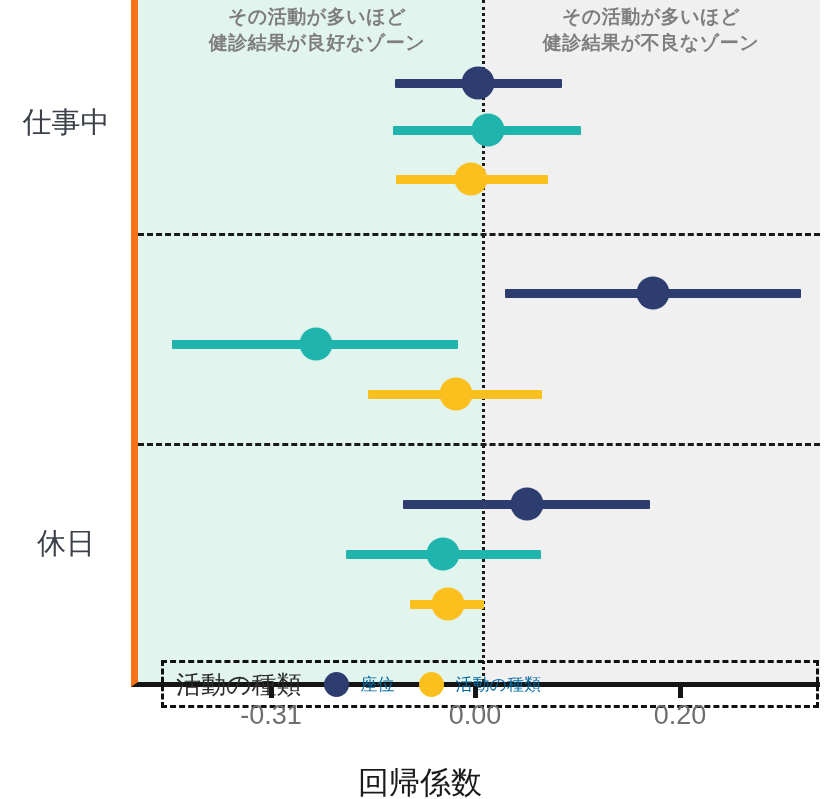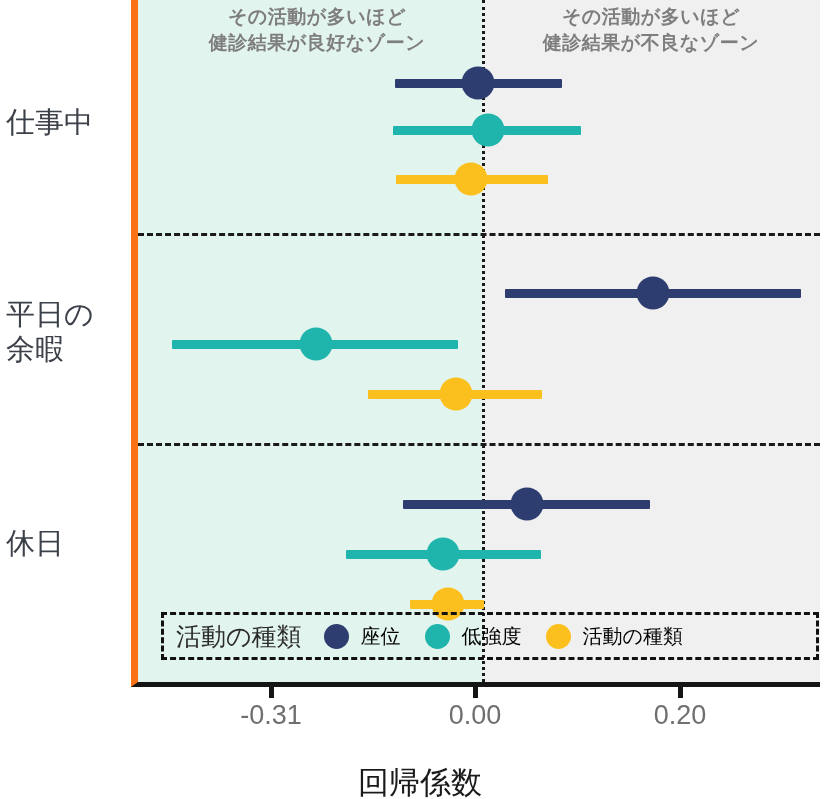--- a/index.html
+++ b/index.html
@@ -79,21 +79,21 @@
     width: 33px; height: 33px;
     border-radius: 50%;
     transform: translate(-50%, -50%);
   }
 
   
   .ylabel {
     position: absolute;
     right: 714px;
     width: 120px;
-    text-align: left;
+    text-align: center;
     font-size: 29px;
     color: #3b4049;
     line-height: 1.22;
     white-space: pre-line;
   }
 
   
   .xtick {
     position: absolute;
     top: 687px;
@@ -143,32 +143,30 @@
     gap: 12px;
     margin-right: 24px;
     white-space: nowrap;
   }
   .legend-swatch {
     width: 25px; height: 25px;
     border-radius: 50%;
     flex: 0 0 auto;
   }
   .legend-label {
-    font-size: 20px;
-    color: #000000;
+    font-size: 17px;
+    color: #0369a1;
   }
 </style>
 </head>
 <body>
 
 <div id="figure">
 
   <div class="ylabel" id="ylabel-0" style="top:105px;">仕事中</div>
-  <div class="ylabel" id="ylabel-1" style="top:297px;">平日の
-余暇</div>
   <div class="ylabel" id="ylabel-2" style="top:526px;">休日</div>
 
   <div id="plot-area">
 
     <div class="zone zone-good"></div>
     <div class="zone zone-bad"></div>
 
     <div class="zone-label zone-label-good">その活動が多いほど
 健診結果が良好なゾーン</div>
     <div class="zone-label zone-label-bad">その活動が多いほど
@@ -193,31 +191,27 @@
         <div class="errorbar" style="left: 207.696px; width: 195.714px; top: 550px; background: rgb(31, 181, 172);"></div>
         <div class="point" style="left: 304.555px; top: 554px; background: rgb(31, 181, 172);"></div>
         <div class="errorbar" style="left: 257.623px; width: 152.777px; top: 175px; background: rgb(252, 192, 30);"></div>
         <div class="point" style="left: 332.514px; top: 179px; background: rgb(252, 192, 30);"></div>
         <div class="errorbar" style="left: 229.664px; width: 174.745px; top: 390px; background: rgb(252, 192, 30);"></div>
         <div class="point" style="left: 317.536px; top: 394px; background: rgb(252, 192, 30);"></div>
         <div class="errorbar" style="left: 271.603px; width: 74.8905px; top: 600px; background: rgb(252, 192, 30);"></div>
         <div class="point" style="left: 309.547px; top: 604px; background: rgb(252, 192, 30);"></div>
       </div>
 
-    <div id="legend" style="left:23px; top:612px;font-family:Liberation Serif, serif;">
+    <div id="legend" style="left:23px; top:660px;font-family:Liberation Serif, serif;">
       <span id="legend-title">活動の種類</span>
       <span class="legend-item">
         <span class="legend-swatch" style="background:#2e3d70"></span>
         <span class="legend-label">座位</span>
       </span>
       <span class="legend-item">
-        <span class="legend-swatch" style="background:#1fb5ac"></span>
-        <span class="legend-label">低強度</span>
-      </span>
-      <span class="legend-item">
         <span class="legend-swatch" style="background:#fcc01e"></span>
         <span class="legend-label">活動の種類</span>
       </span>
     </div>
 
   </div>
 
   <div class="xtick" style="left:269px;"></div>
   <div class="xtick" style="left:473px;"></div>
   <div class="xtick" style="left:678px;"></div>

